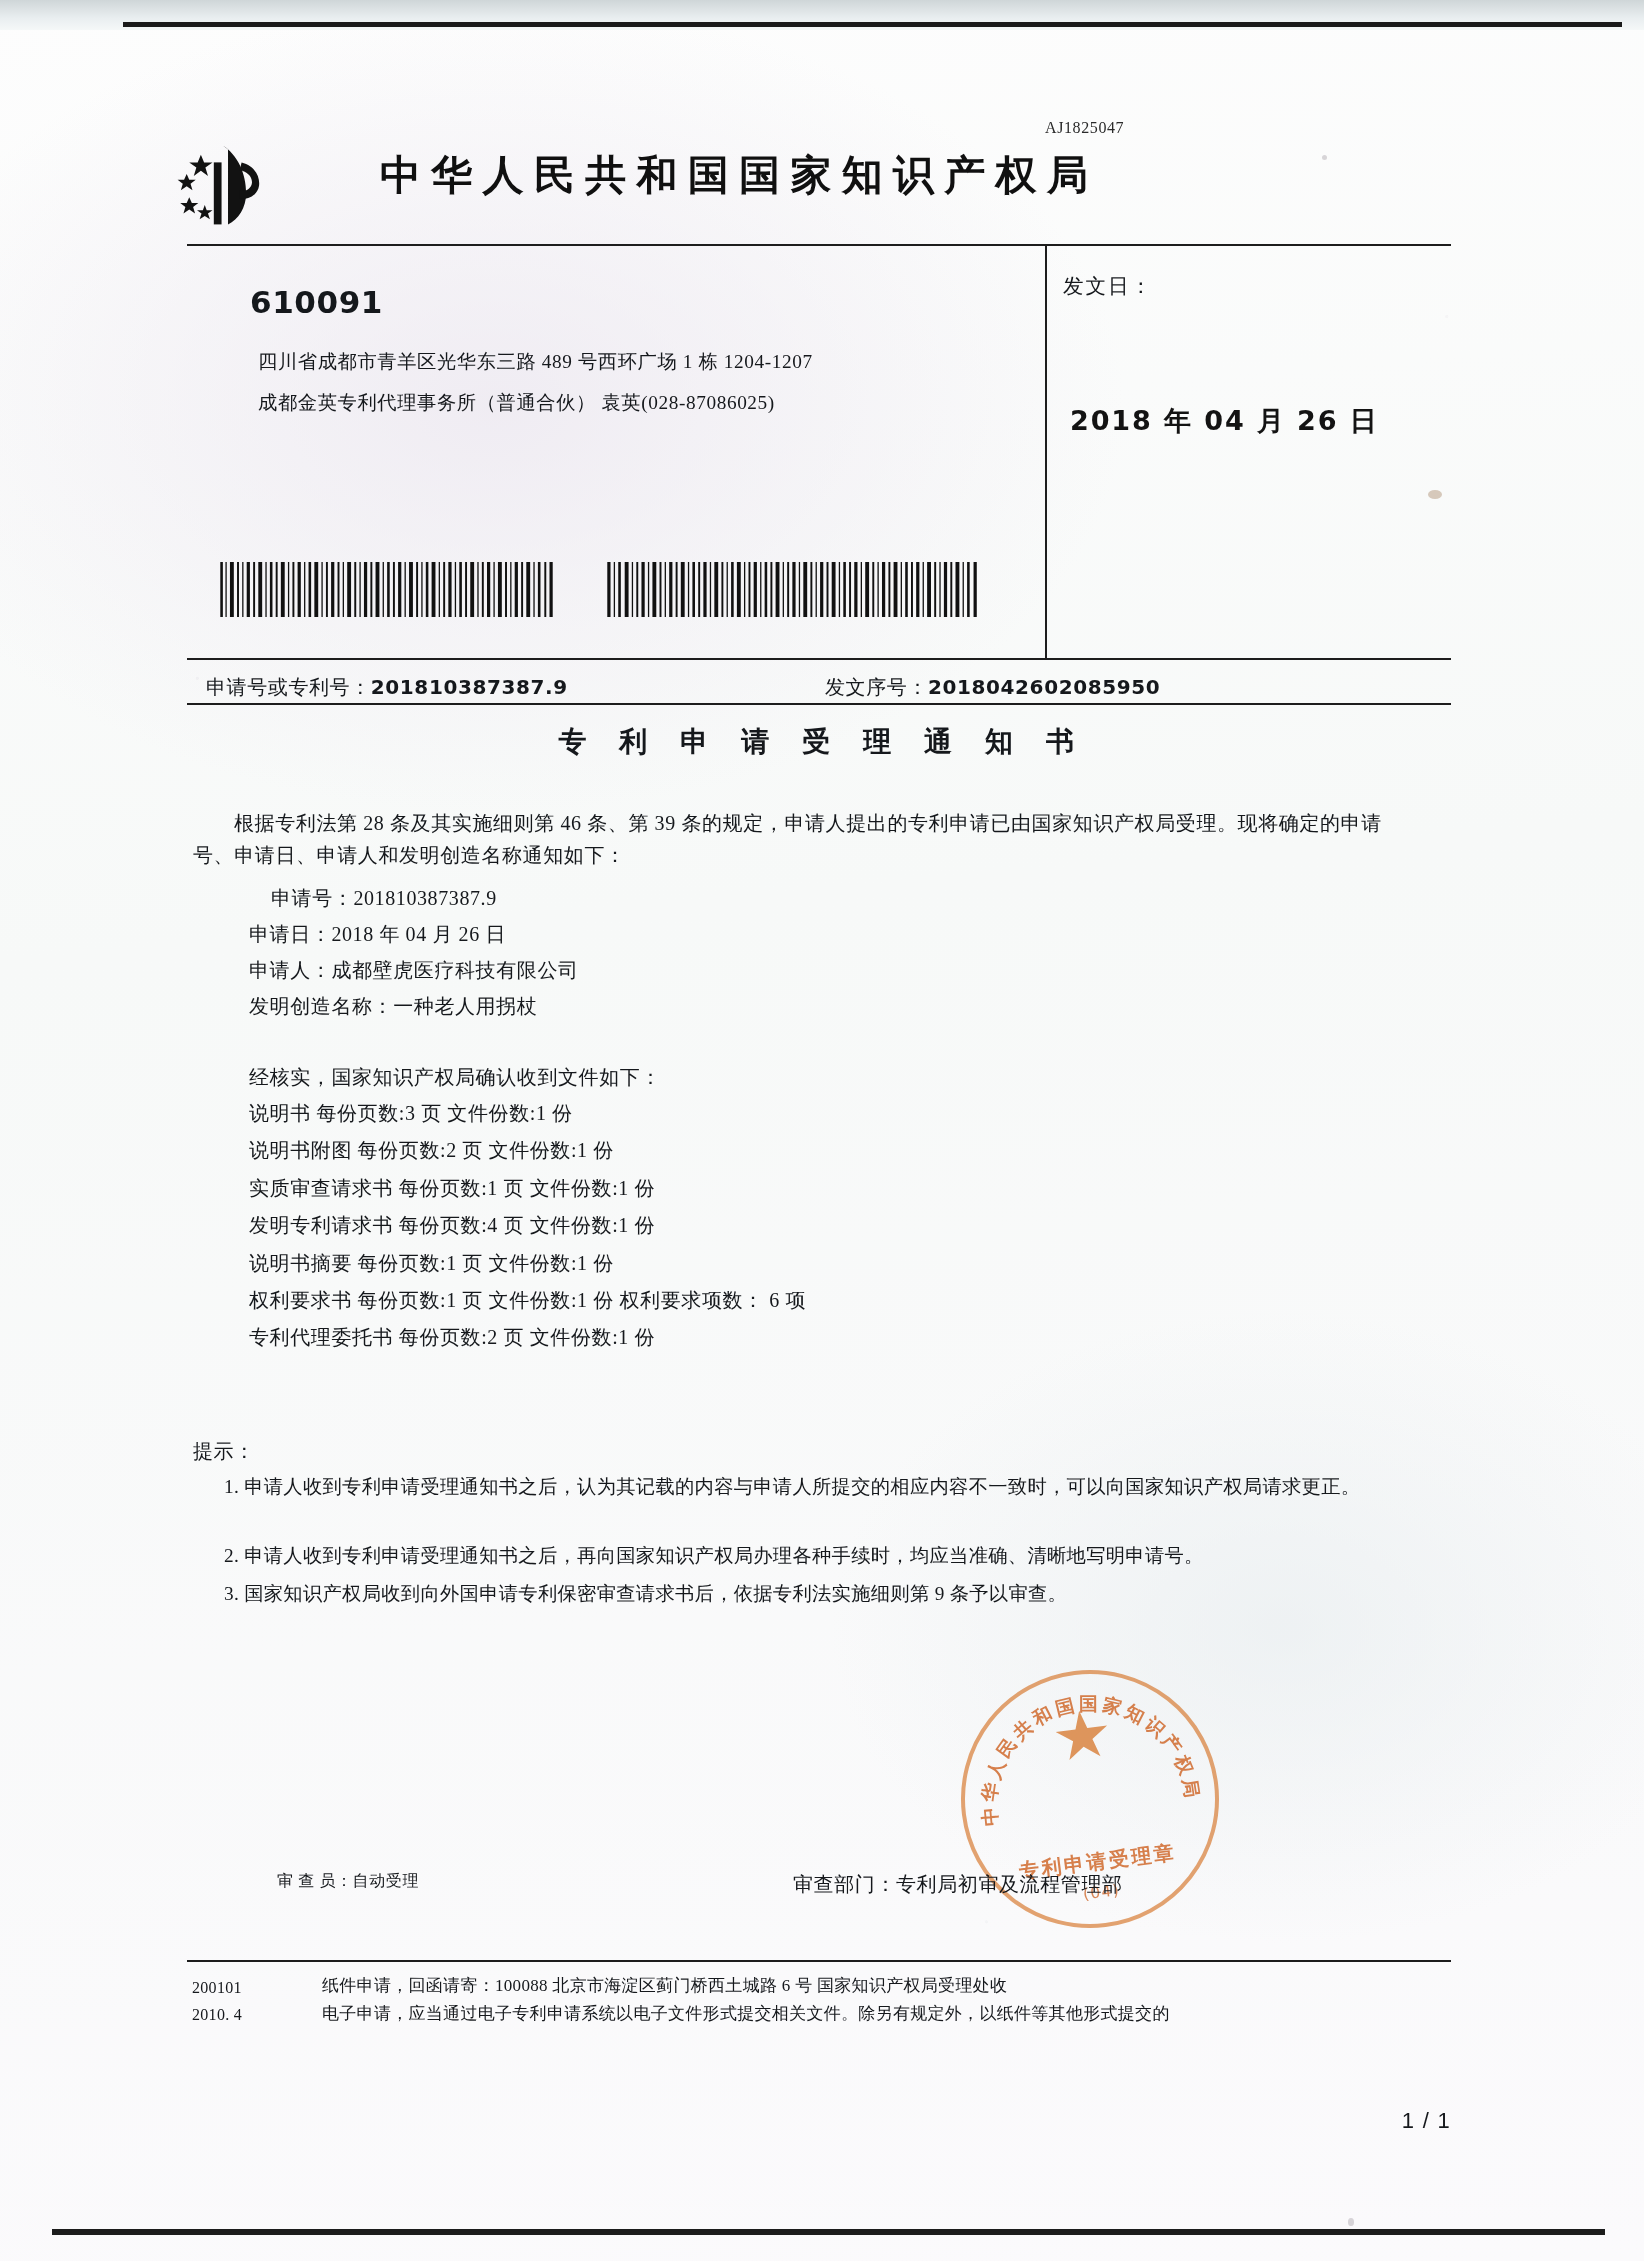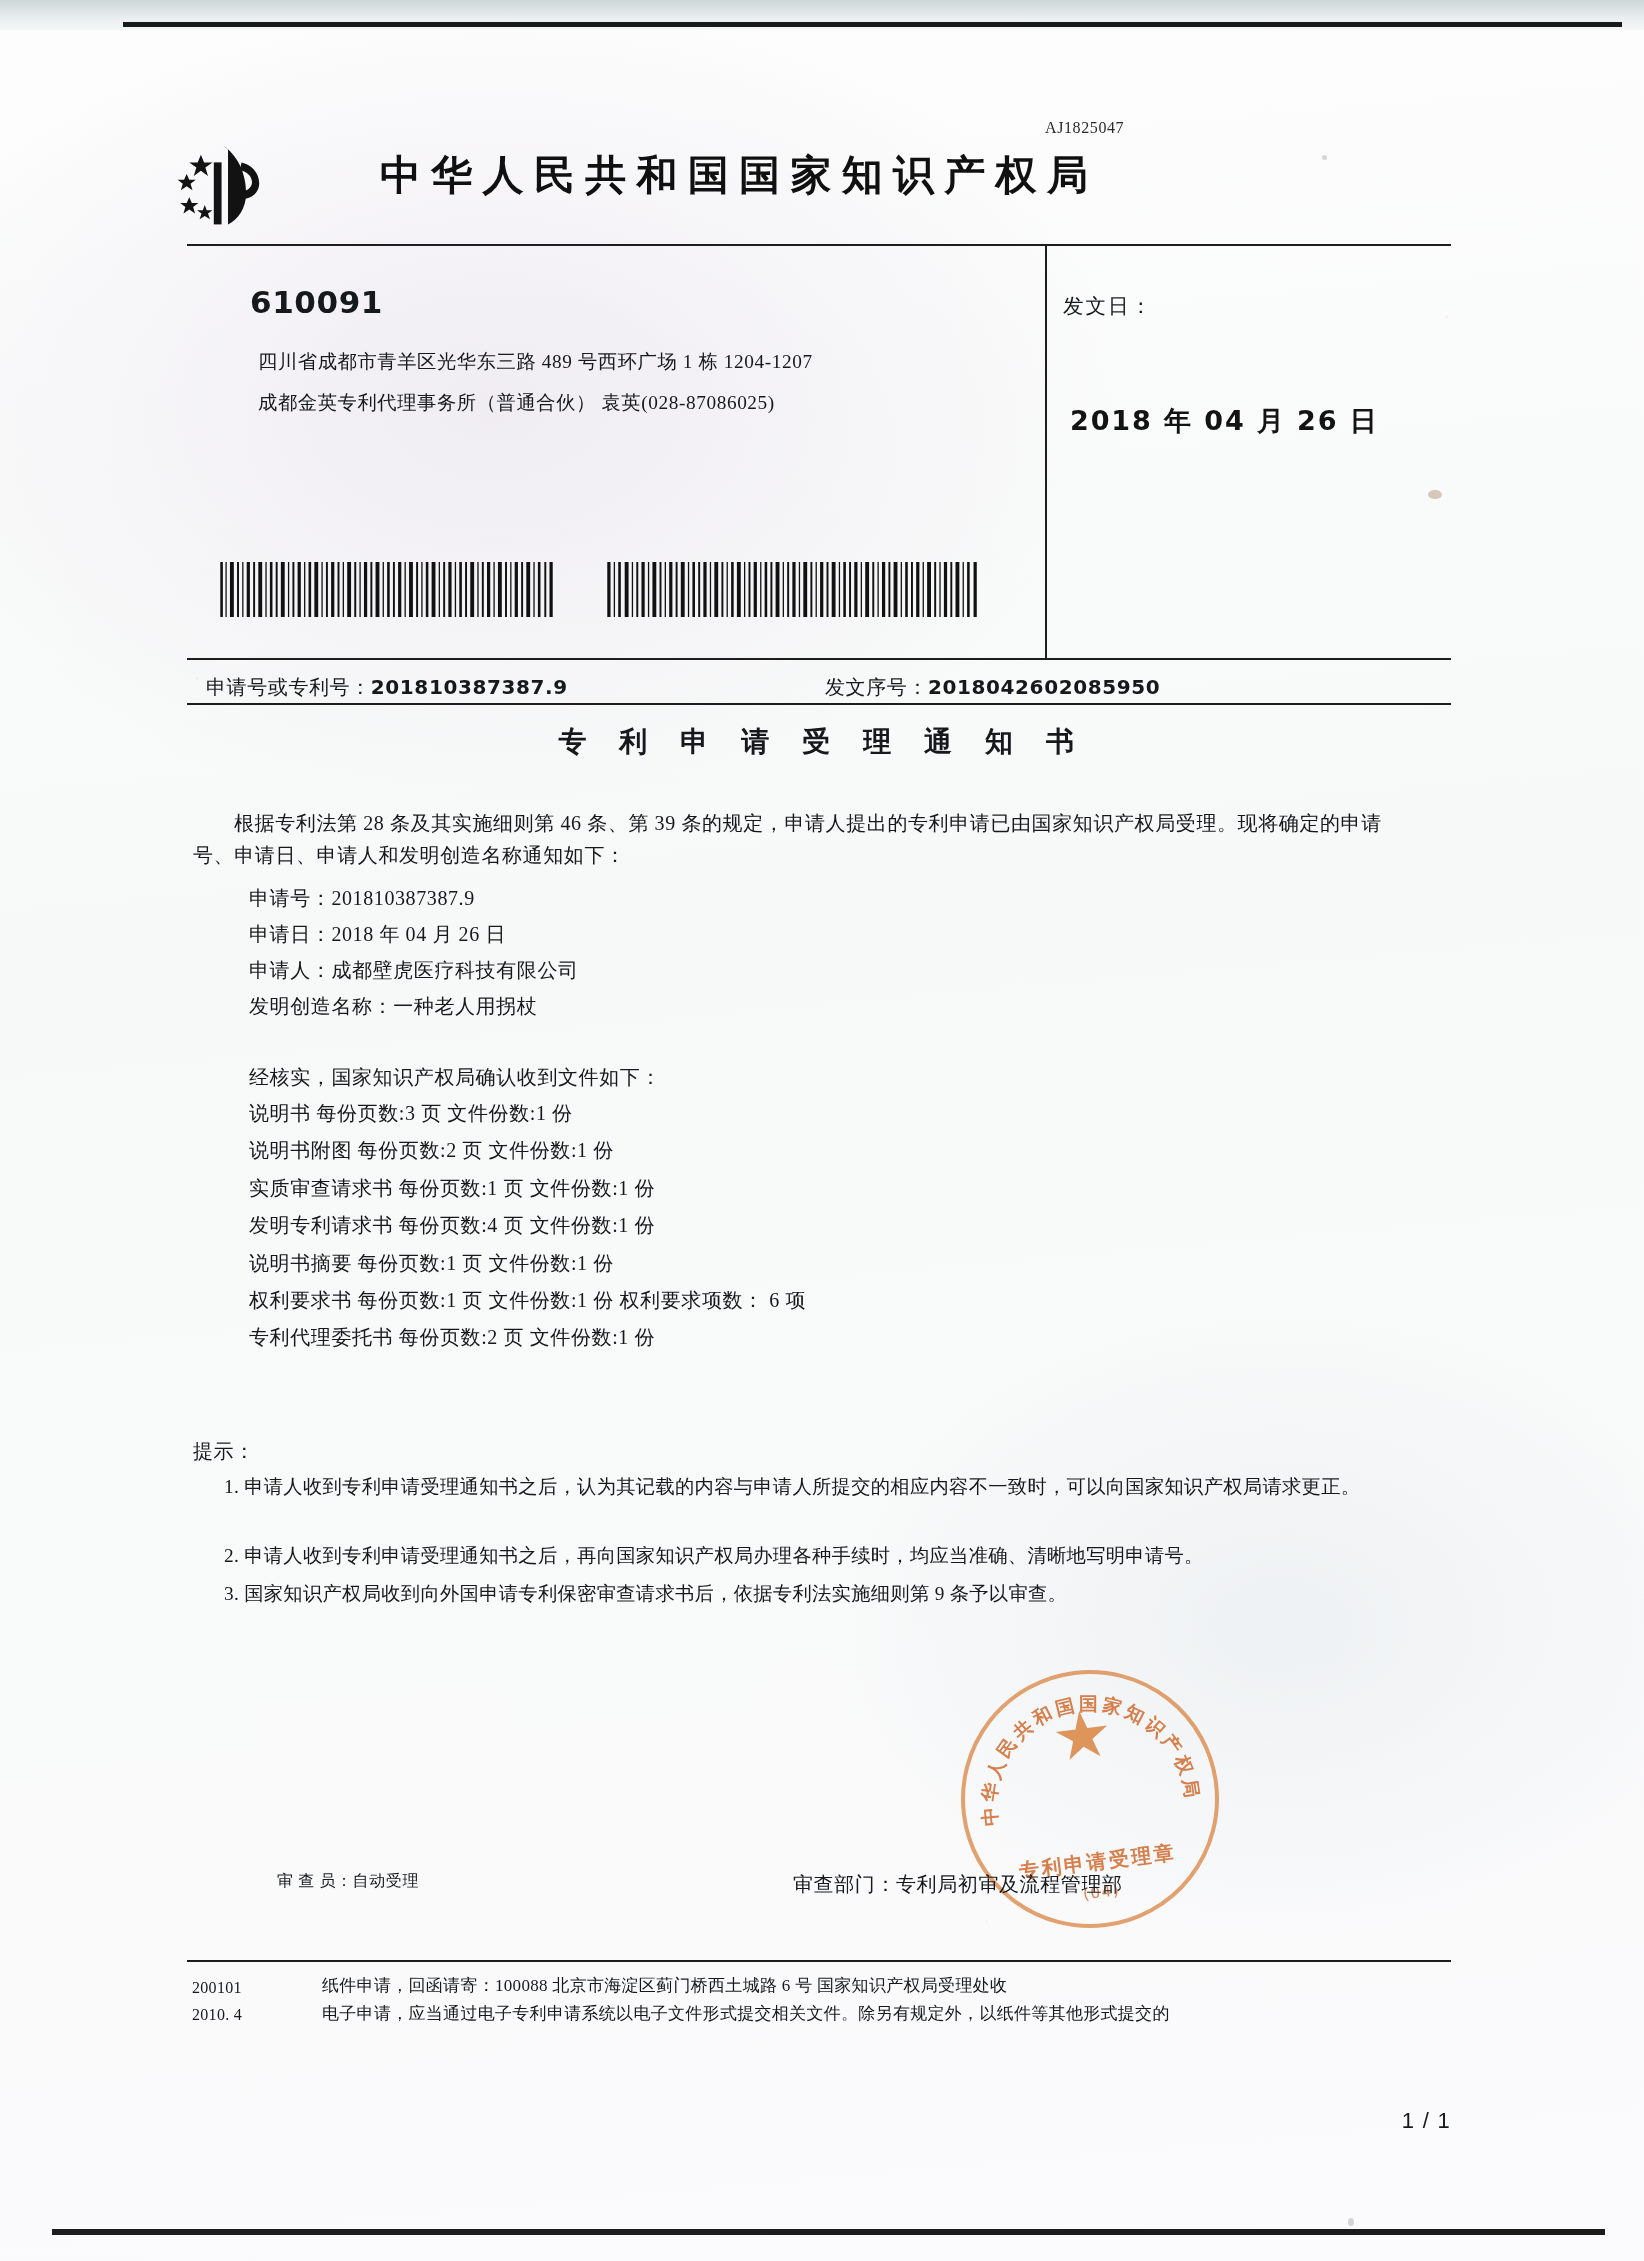--- a/index.html
+++ b/index.html
@@ -81,21 +81,21 @@
   .addr1 {
     position: absolute; left: 258px; top: 348px;
     font-size: 19.3px; letter-spacing: 0.6px;
   }
   .addr2 {
     position: absolute; left: 258px; top: 389px;
     font-size: 19.3px; letter-spacing: 0.6px;
   }
 
   .issue-label {
-    position: absolute; left: 1063px; top: 292px;
+    position: absolute; left: 1063px; top: 272px;
     font-size: 20.6px; letter-spacing: 1.9px; text-align: center;
   }
   .issue-date {
     position: absolute; left: 1070px; top: 403px;
     font-size: 27px; font-weight: bold; letter-spacing: 1.9px;
     font-family: "DejaVu Sans", "Liberation Sans", sans-serif;
     color: #131313;
   }
 
   
@@ -127,21 +127,21 @@
     position: absolute; left: 193px; width: 1199px;
     font-size: 20px; line-height: 32px; letter-spacing: 0.6px;
   }
   #para-intro { top: 807px; }
   #para-intro .indent { text-indent: 41px; display: block; }
 
   .field-line {
     position: absolute; left: 249px;
     font-size: 20px; letter-spacing: 0.6px; white-space: nowrap;
   }
-  #f-appno    { top: 885px; }
+  #f-appno    { top: 885px; margin-left: 22px; }
   #f-appdate  { top: 921px; }
   #f-applicant{ top: 957px; }
   #f-title    { top: 993px; }
 
   #docs-head  { position: absolute; left: 249px; top: 1064px; font-size: 20px; letter-spacing: 0.6px;}
   .doc-item {
     position: absolute; left: 249px; font-size: 20px; letter-spacing: 0.6px; white-space: nowrap;
   }
   #d0 { top: 1100px; }
   #d1 { top: 1137px; }

